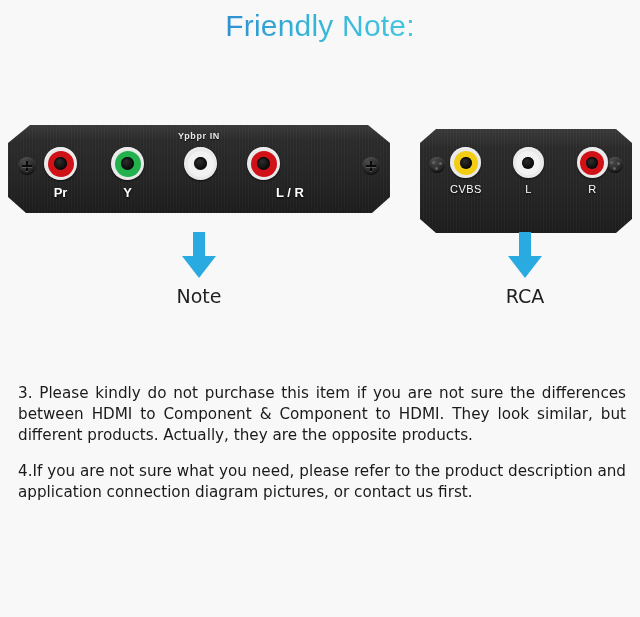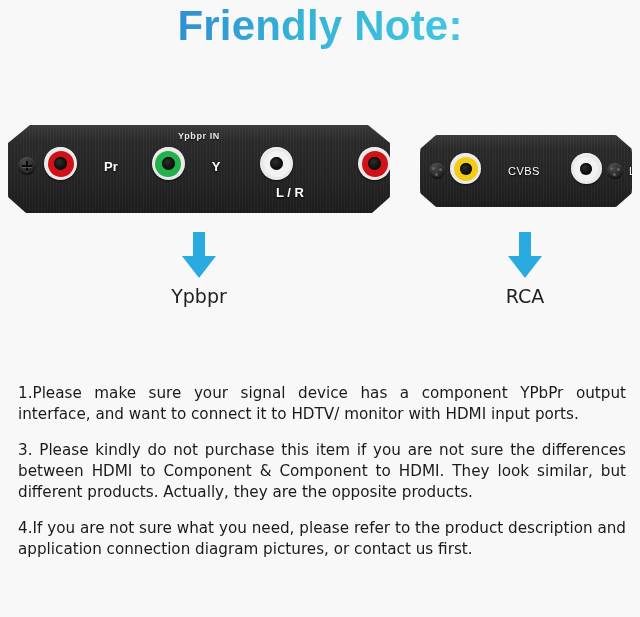--- a/index.html
+++ b/index.html
@@ -20,58 +20,58 @@
     position: absolute;
     top: 0;
     left: 0;
     width: 640px;
     height: 52px;
     display: flex;
     align-items: center;
     justify-content: center;
   }
   .title {
-    font-size: 42px;
-    font-weight: 700;
+    font-size: 30px;
+    font-weight: 400;
     letter-spacing: 0.2px;
     background: linear-gradient(100deg, #2e8fd0 0%, #36b4d8 45%, #44c6e0 100%);
     -webkit-background-clip: text;
     background-clip: text;
     color: #37acd6;
     -webkit-text-fill-color: transparent;
   }
 
   
   .devices {
     position: absolute;
     top: 115px;
     left: 0;
     width: 640px;
     height: 110px;
   }
 
   .device {
     position: absolute;
     background: linear-gradient(180deg, #3a3a3a 0%, #2b2b2b 18%, #262626 55%, #1d1d1d 100%);
-    border-radius: 18px;
+    border-radius: 7px;
     box-shadow: 0 0 0 2px #d8d8d8, 0 3px 5px rgba(0,0,0,0.18);
   }
   
   .device.ypbpr {
     left: 8px;
     top: 10px;
     width: 382px;
     height: 88px;
     clip-path: polygon(22px 0, calc(100% - 22px) 0, 100% 18px, 100% calc(100% - 16px), calc(100% - 18px) 100%, 18px 100%, 0 calc(100% - 16px), 0 18px);
   }
   .device.rca {
     left: 420px;
-    top: 20px;
+    top: 14px;
     width: 212px;
-    height: 72px;
+    height: 104px;
     clip-path: polygon(16px 0, calc(100% - 16px) 0, 100% 14px, 100% calc(100% - 14px), calc(100% - 16px) 100%, 16px 100%, 0 calc(100% - 14px), 0 14px);
   }
   .brush {
     position: absolute;
     inset: 0;
     background: repeating-linear-gradient(90deg,
       rgba(255,255,255,0.028) 0px,
       rgba(255,255,255,0.028) 1px,
       rgba(0,0,0,0.02) 1px,
       rgba(0,0,0,0.02) 3px);
@@ -96,23 +96,22 @@
     left: 0;
     width: 100%;
     display: flex;
     align-items: flex-start;
   }
   .ypbpr .jack-row { top: 22px; padding: 0 18px; }
   .rca .jack-row { top: 18px; padding: 0 14px; }
 
   .jack-cell {
     display: flex;
-    flex-direction: row;
+    flex-direction: column;
     align-items: center;
-    gap: 27px;
   }
   .jack {
     border-radius: 50%;
     background: #e9e9e9;
     display: flex;
     align-items: center;
     justify-content: center;
     box-shadow: inset 0 1px 2px rgba(255,255,255,0.55), 0 1px 2px rgba(0,0,0,0.6);
   }
   .jack .ring {
@@ -340,25 +339,24 @@
         <div class="jack-label">R</div>
       </div>
     </div>
   </div>
 </div>
 
 <div class="arrow" style="left:182px; top:232px;">
   <div class="shaft"></div>
   <div class="head"></div>
 </div>
-<div class="caption" style="left:129px; top:285px; width:140px;">Ypbpr</div>
+<div class="caption" style="left:129px; top:285px; width:140px;">Note</div>
 
 <div class="arrow" style="left:508px; top:232px;">
   <div class="shaft"></div>
   <div class="head"></div>
 </div>
 <div class="caption" style="left:455px; top:285px; width:140px;text-align:center;">RCA</div>
 
 <div class="notes">
-  <p class="note">1.Please make sure your signal device has a component YPbPr output interface, and want to connect it to HDTV/ monitor with HDMI input ports.</p>
   <p class="note">3. Please kindly do not purchase this item if you are not sure the differences between HDMI to Component &amp; Component to HDMI. They look similar, but different products. Actually, they are the opposite products.</p>
   <p class="note">4.If you are not sure what you need, please refer to the product description and application connection diagram pictures, or contact us first.</p>
 </div>
 
 </body></html>

